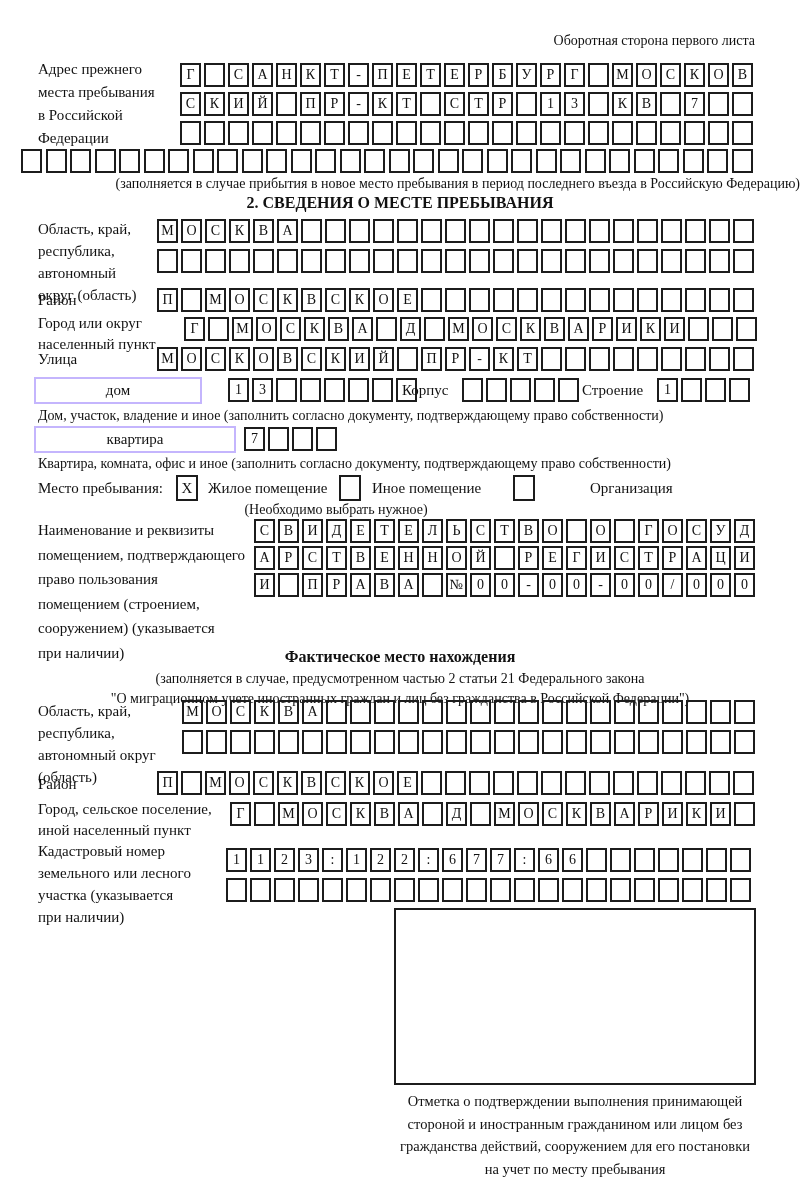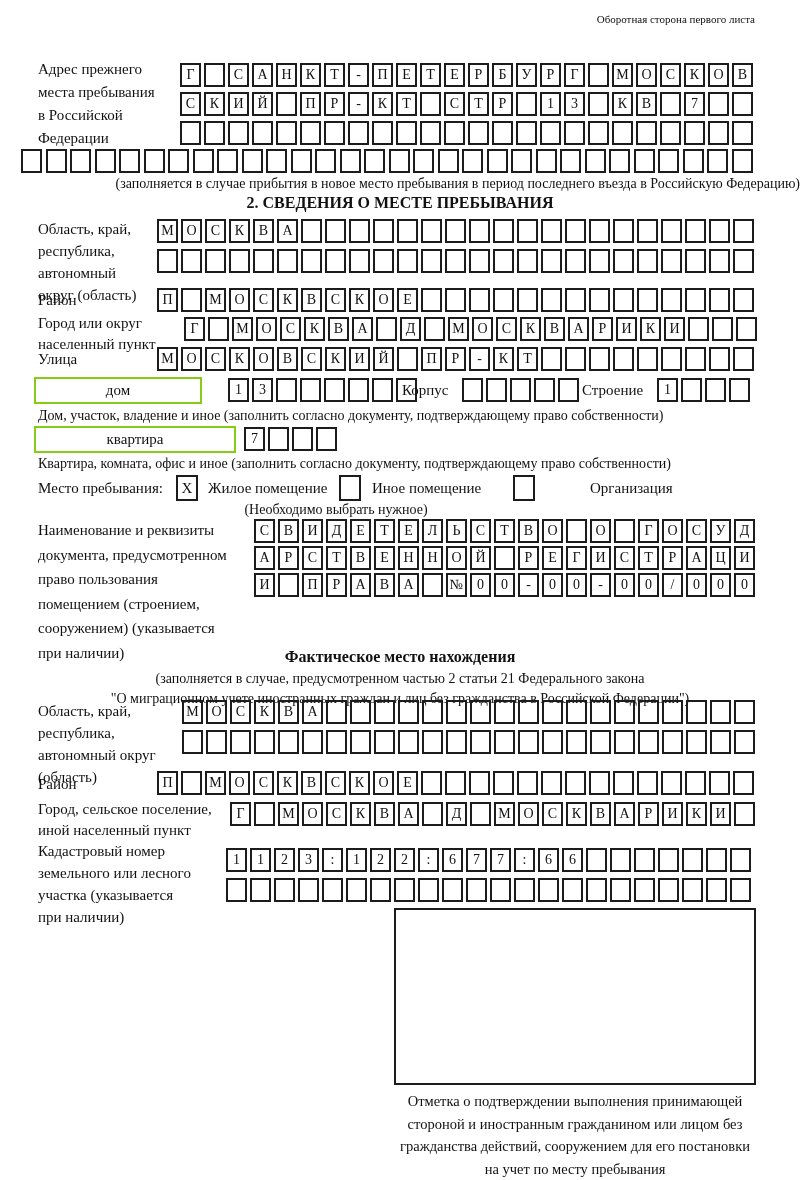--- a/index.html
+++ b/index.html
@@ -22,21 +22,21 @@
   .cbox{
     display:inline-block;box-sizing:border-box;
     width:21px;height:24px;margin-right:3px;
     border:2px solid #1c1c1c;
     text-align:center;font-size:14px;line-height:20px;
     vertical-align:top;overflow:hidden;
   }
   .row-wide .cbox{margin-right:3.5px;}
   .wbox{
     box-sizing:border-box;height:27px;
-    border:2px solid #84cc16;
+    border:2px solid #c4b5fd;
     display:flex;align-items:center;justify-content:center;
     font-size:15px;
   }
   .ckbox{
     display:inline-block;box-sizing:border-box;
     width:22px;height:26px;
     border:2px solid #1c1c1c;
     text-align:center;font-size:15px;line-height:22px;
     vertical-align:top;
   }
@@ -47,21 +47,21 @@
   }
   .cap{font-size:14px;white-space:nowrap;}
   .cap-lines{font-size:14.5px;line-height:22.5px;}
   .cap-lines .line{display:block;}
 </style>
 </head>
 <body>
 
 <div class="page">
 
-  <div class="abs note" style="top:13px;right:45px;font-size:11px;">Оборотная сторона первого листа</div>
+  <div class="abs note" style="top:33px;right:45px;font-size:14px;">Оборотная сторона первого листа</div>
 
   <div class="abs lbl" style="left:38px;top:58px;">
     <span class="line">Адрес прежнего</span>
     <span class="line">места пребывания</span>
     <span class="line">в Российской</span>
     <span class="line">Федерации</span>
   </div>
   <div class="abs row" style="left:180px;top:63px;"><span class="cbox">Г</span><span class="cbox">&nbsp;</span><span class="cbox">С</span><span class="cbox">А</span><span class="cbox">Н</span><span class="cbox">К</span><span class="cbox">Т</span><span class="cbox">-</span><span class="cbox">П</span><span class="cbox">Е</span><span class="cbox">Т</span><span class="cbox">Е</span><span class="cbox">Р</span><span class="cbox">Б</span><span class="cbox">У</span><span class="cbox">Р</span><span class="cbox">Г</span><span class="cbox">&nbsp;</span><span class="cbox">М</span><span class="cbox">О</span><span class="cbox">С</span><span class="cbox">К</span><span class="cbox">О</span><span class="cbox">В</span></div>
   <div class="abs row" style="left:180px;top:92px;"><span class="cbox">С</span><span class="cbox">К</span><span class="cbox">И</span><span class="cbox">Й</span><span class="cbox">&nbsp;</span><span class="cbox">П</span><span class="cbox">Р</span><span class="cbox">-</span><span class="cbox">К</span><span class="cbox">Т</span><span class="cbox">&nbsp;</span><span class="cbox">С</span><span class="cbox">Т</span><span class="cbox">Р</span><span class="cbox">&nbsp;</span><span class="cbox">1</span><span class="cbox">3</span><span class="cbox">&nbsp;</span><span class="cbox">К</span><span class="cbox">В</span><span class="cbox">&nbsp;</span><span class="cbox">7</span><span class="cbox">&nbsp;</span><span class="cbox">&nbsp;</span></div>
   <div class="abs row" style="left:180px;top:121px;"><span class="cbox">&nbsp;</span><span class="cbox">&nbsp;</span><span class="cbox">&nbsp;</span><span class="cbox">&nbsp;</span><span class="cbox">&nbsp;</span><span class="cbox">&nbsp;</span><span class="cbox">&nbsp;</span><span class="cbox">&nbsp;</span><span class="cbox">&nbsp;</span><span class="cbox">&nbsp;</span><span class="cbox">&nbsp;</span><span class="cbox">&nbsp;</span><span class="cbox">&nbsp;</span><span class="cbox">&nbsp;</span><span class="cbox">&nbsp;</span><span class="cbox">&nbsp;</span><span class="cbox">&nbsp;</span><span class="cbox">&nbsp;</span><span class="cbox">&nbsp;</span><span class="cbox">&nbsp;</span><span class="cbox">&nbsp;</span><span class="cbox">&nbsp;</span><span class="cbox">&nbsp;</span><span class="cbox">&nbsp;</span></div>
@@ -107,21 +107,21 @@
   <span class="abs ckbox" style="left:176px;top:475px;">X</span>
   <div class="abs lbl" style="left:208px;top:477px;">Жилое помещение</div>
   <span class="abs ckbox" style="left:339px;top:475px;"></span>
   <div class="abs lbl" style="left:372px;top:477px;">Иное помещение</div>
   <span class="abs ckbox" style="left:513px;top:475px;"></span>
   <div class="abs lbl" style="left:590px;top:477px;">Организация</div>
   <div class="abs note center" style="left:136px;top:502px;width:400px;">(Необходимо выбрать нужное)</div>
 
   <div class="abs lbl" style="left:38px;top:518px;line-height:24.5px;">
     <span class="line">Наименование и реквизиты</span>
-    <span class="line">документа, предусмотренном</span>
+    <span class="line">помещением, подтверждающего</span>
     <span class="line">право пользования</span>
     <span class="line">помещением (строением,</span>
     <span class="line">сооружением) (указывается</span>
     <span class="line">при наличии)</span>
   </div>
   <div class="abs row" style="left:254px;top:519px;"><span class="cbox">С</span><span class="cbox">В</span><span class="cbox">И</span><span class="cbox">Д</span><span class="cbox">Е</span><span class="cbox">Т</span><span class="cbox">Е</span><span class="cbox">Л</span><span class="cbox">Ь</span><span class="cbox">С</span><span class="cbox">Т</span><span class="cbox">В</span><span class="cbox">О</span><span class="cbox">&nbsp;</span><span class="cbox">О</span><span class="cbox">&nbsp;</span><span class="cbox">Г</span><span class="cbox">О</span><span class="cbox">С</span><span class="cbox">У</span><span class="cbox">Д</span></div>
   <div class="abs row" style="left:254px;top:546px;"><span class="cbox">А</span><span class="cbox">Р</span><span class="cbox">С</span><span class="cbox">Т</span><span class="cbox">В</span><span class="cbox">Е</span><span class="cbox">Н</span><span class="cbox">Н</span><span class="cbox">О</span><span class="cbox">Й</span><span class="cbox">&nbsp;</span><span class="cbox">Р</span><span class="cbox">Е</span><span class="cbox">Г</span><span class="cbox">И</span><span class="cbox">С</span><span class="cbox">Т</span><span class="cbox">Р</span><span class="cbox">А</span><span class="cbox">Ц</span><span class="cbox">И</span></div>
   <div class="abs row" style="left:254px;top:573px;"><span class="cbox">И</span><span class="cbox">&nbsp;</span><span class="cbox">П</span><span class="cbox">Р</span><span class="cbox">А</span><span class="cbox">В</span><span class="cbox">А</span><span class="cbox">&nbsp;</span><span class="cbox">№</span><span class="cbox">0</span><span class="cbox">0</span><span class="cbox">-</span><span class="cbox">0</span><span class="cbox">0</span><span class="cbox">-</span><span class="cbox">0</span><span class="cbox">0</span><span class="cbox">/</span><span class="cbox">0</span><span class="cbox">0</span><span class="cbox">0</span></div>
 
   <div class="abs title center" style="left:0;top:648px;width:800px;">Фактическое место нахождения</div>

